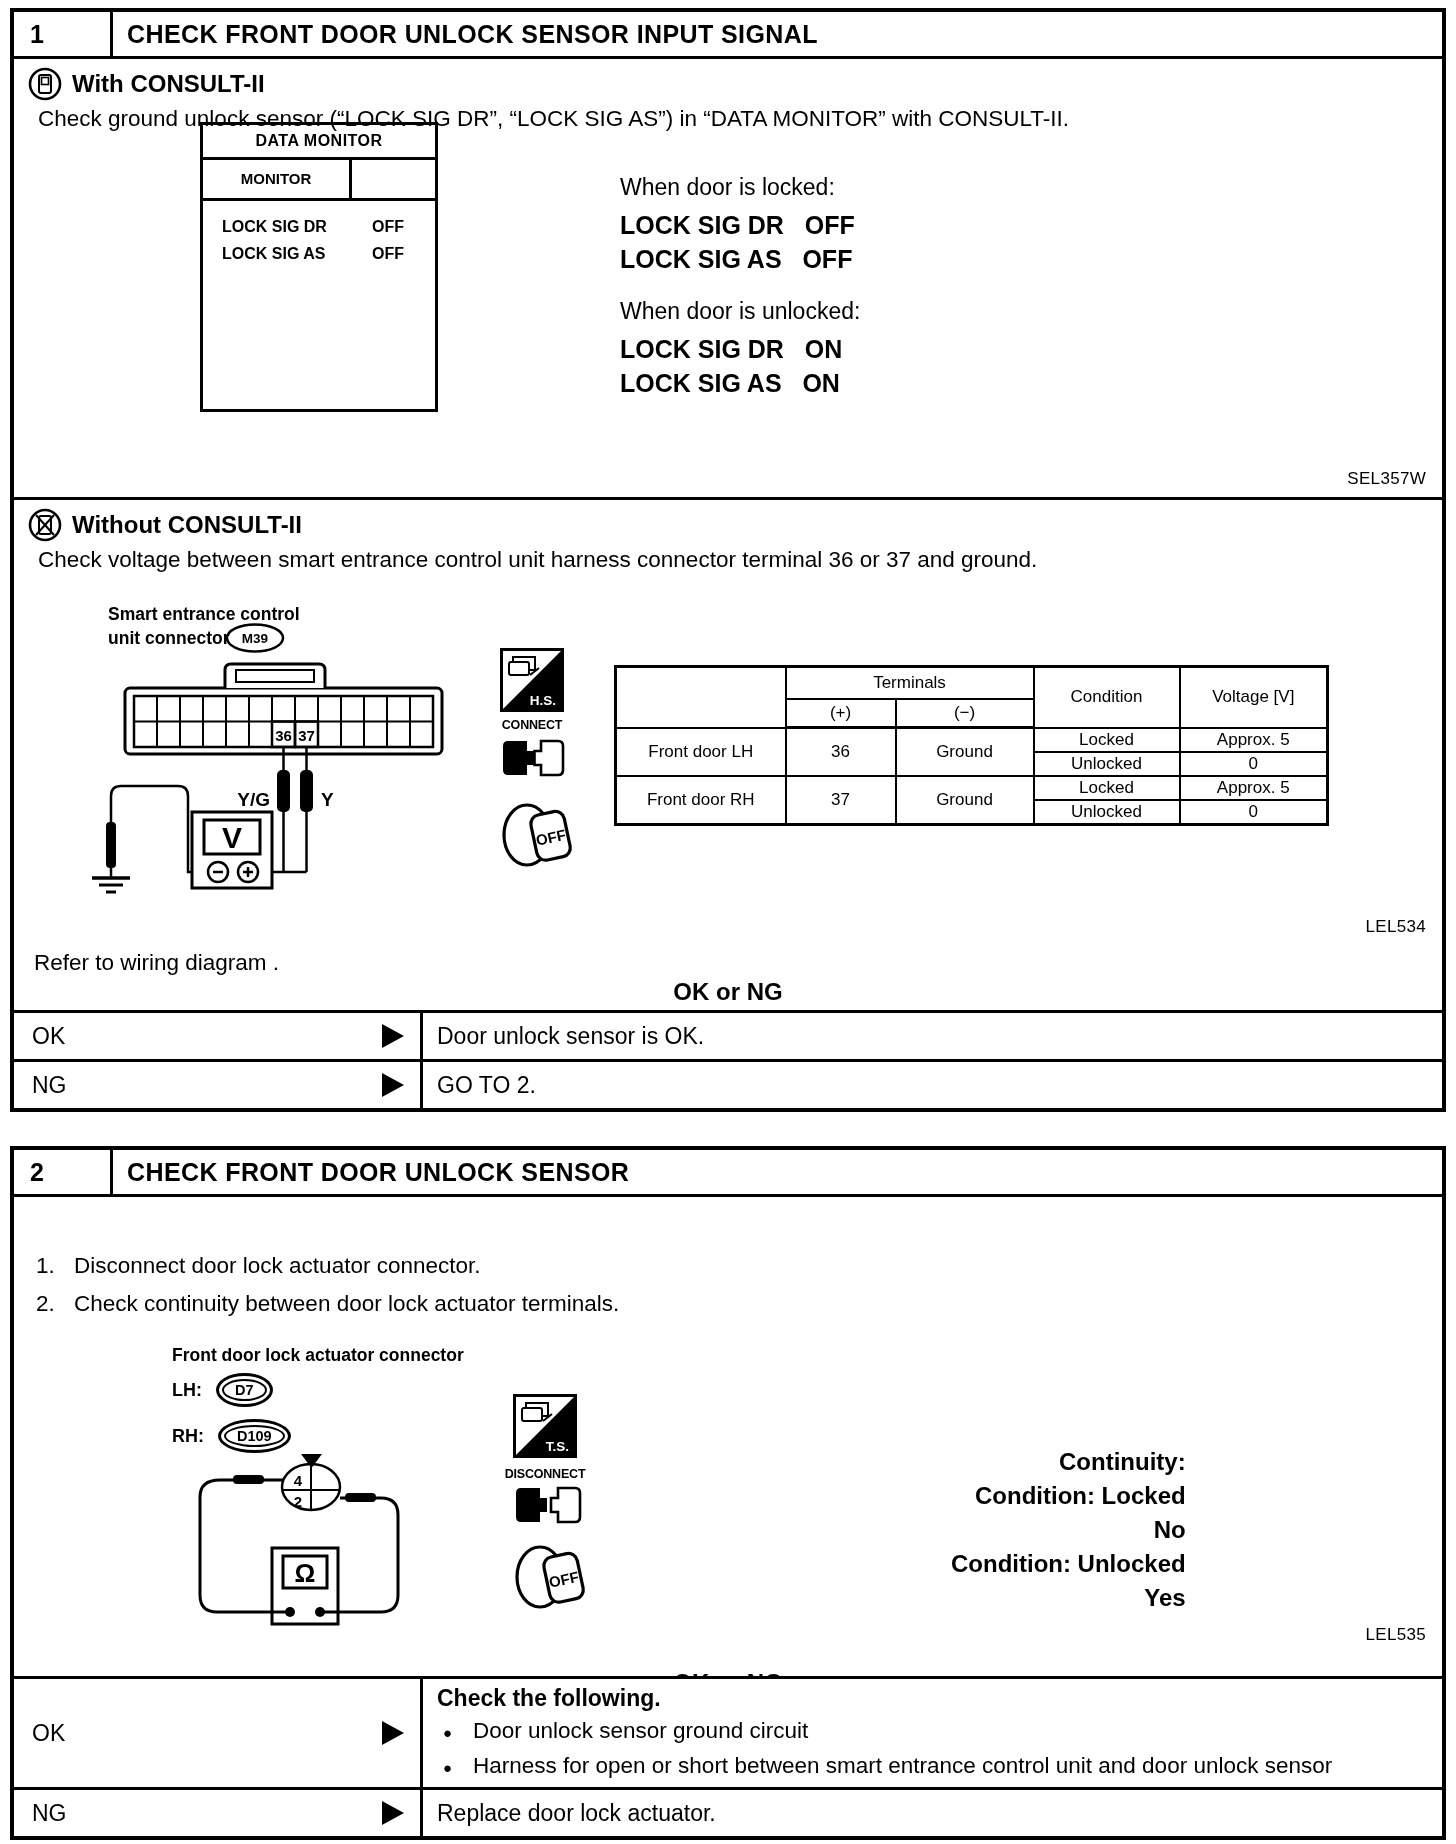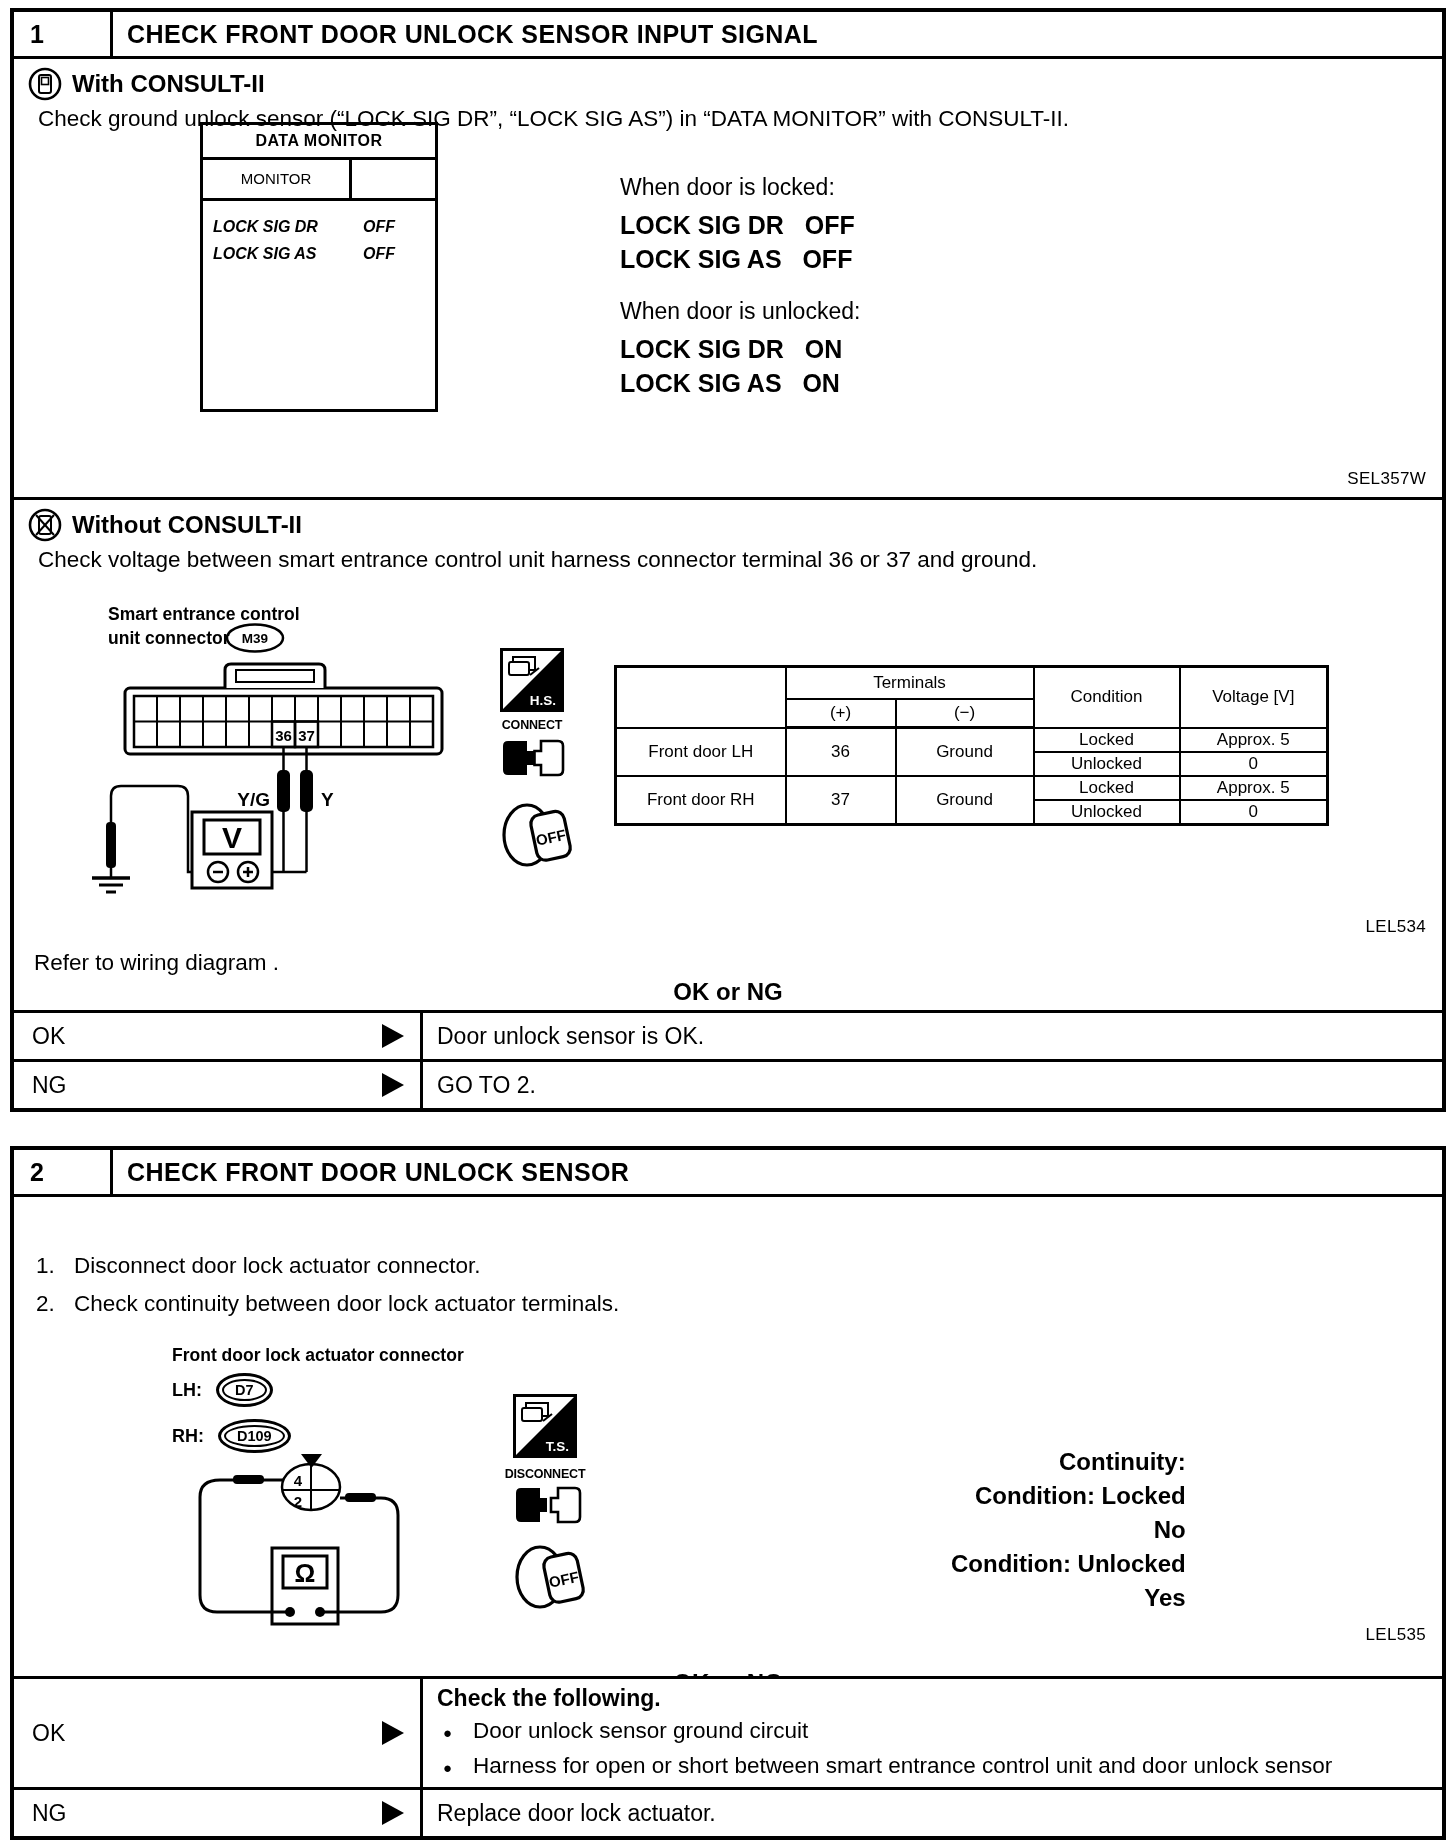--- a/index.html
+++ b/index.html
@@ -22,23 +22,23 @@
   .consult-head { display:flex; align-items:center; gap:10px; padding:8px 0 0 14px; font-weight:bold; font-size:24px; }
   .consult-head svg { display:block; }
   .para { padding:5px 0 0 24px; font-size:22.5px; }
 
   
   .dm-box { position:absolute; left:186px; top:63px; width:232px; height:284px; border:3px solid #000; }
   .dm-title { height:32px; line-height:32px; text-align:center; font-weight:bold; font-size:16px;
               border-bottom:3px solid #000; letter-spacing:0.5px; }
   .dm-monitor-row { height:38px; border-bottom:3px solid #000; display:flex; }
   .dm-mcell { width:146px; border-right:3px solid #000; text-align:center; line-height:38px;
-              font-weight:normal; font-size:15px; }
+              font-weight:bold; font-size:15px; }
   .dm-mempty { flex:1; }
-  .dm-rows { padding:12px 0 0 10px;font-style:italic; }
+  .dm-rows { padding:12px 0 0 19px; }
   .dm-row { display:flex; font-weight:bold; font-size:16px; line-height:27px; }
   .dm-name { width:150px; }
 
   .states { position:absolute; left:606px; top:115px; }
   .state-label { font-size:23px; margin-bottom:7px; }
   .state-line { font-weight:bold; font-size:25px; line-height:34px; white-space:pre; }
   .state-gap { margin-top:22px; }
 
   .fig-id { position:absolute; right:16px; font-size:17px; font-weight:normal; letter-spacing:0.3px; }
   #figA { bottom:8px; }

